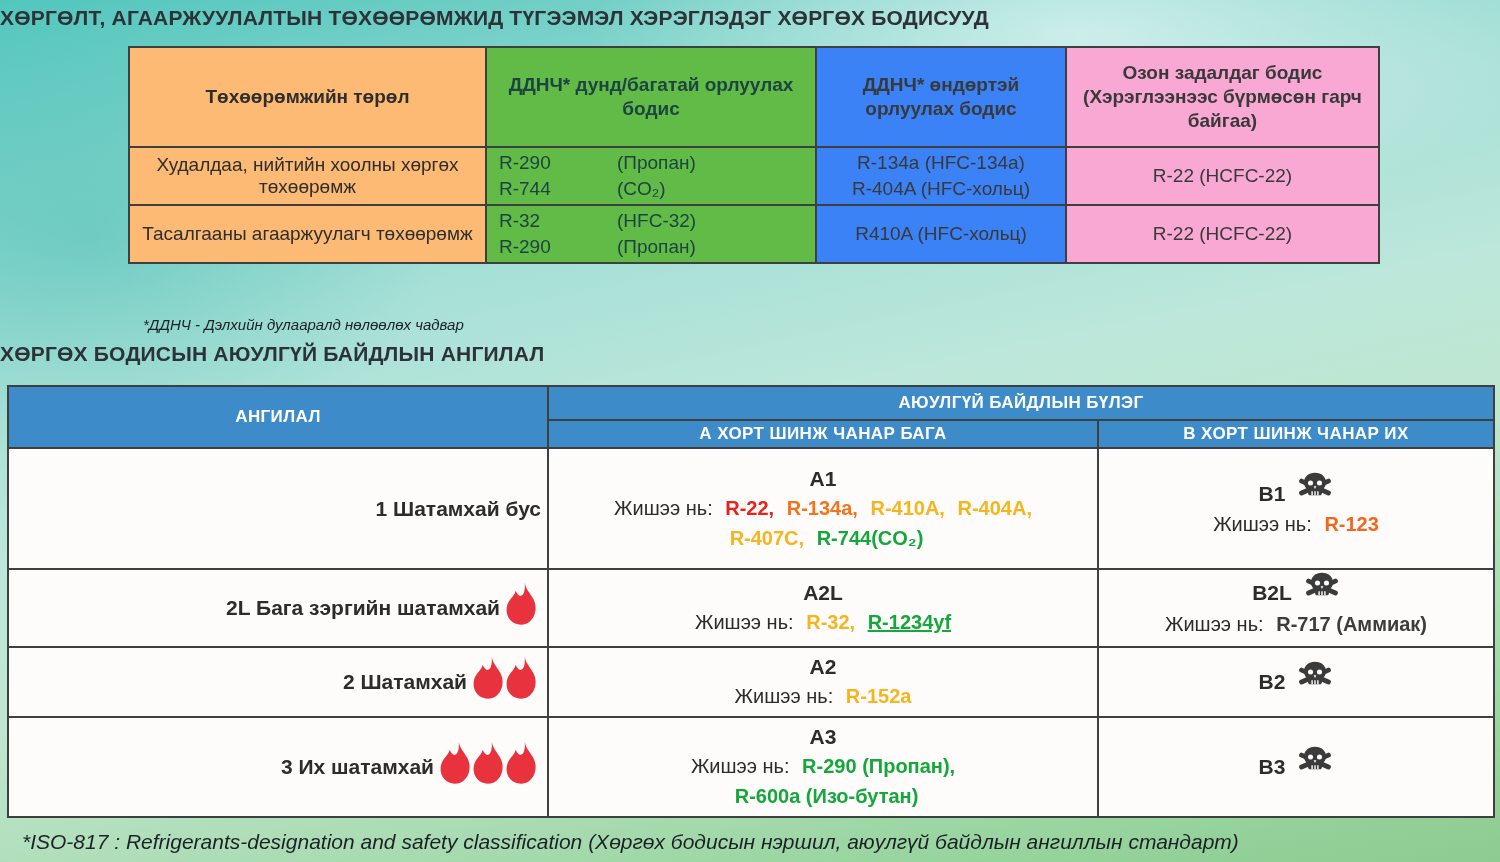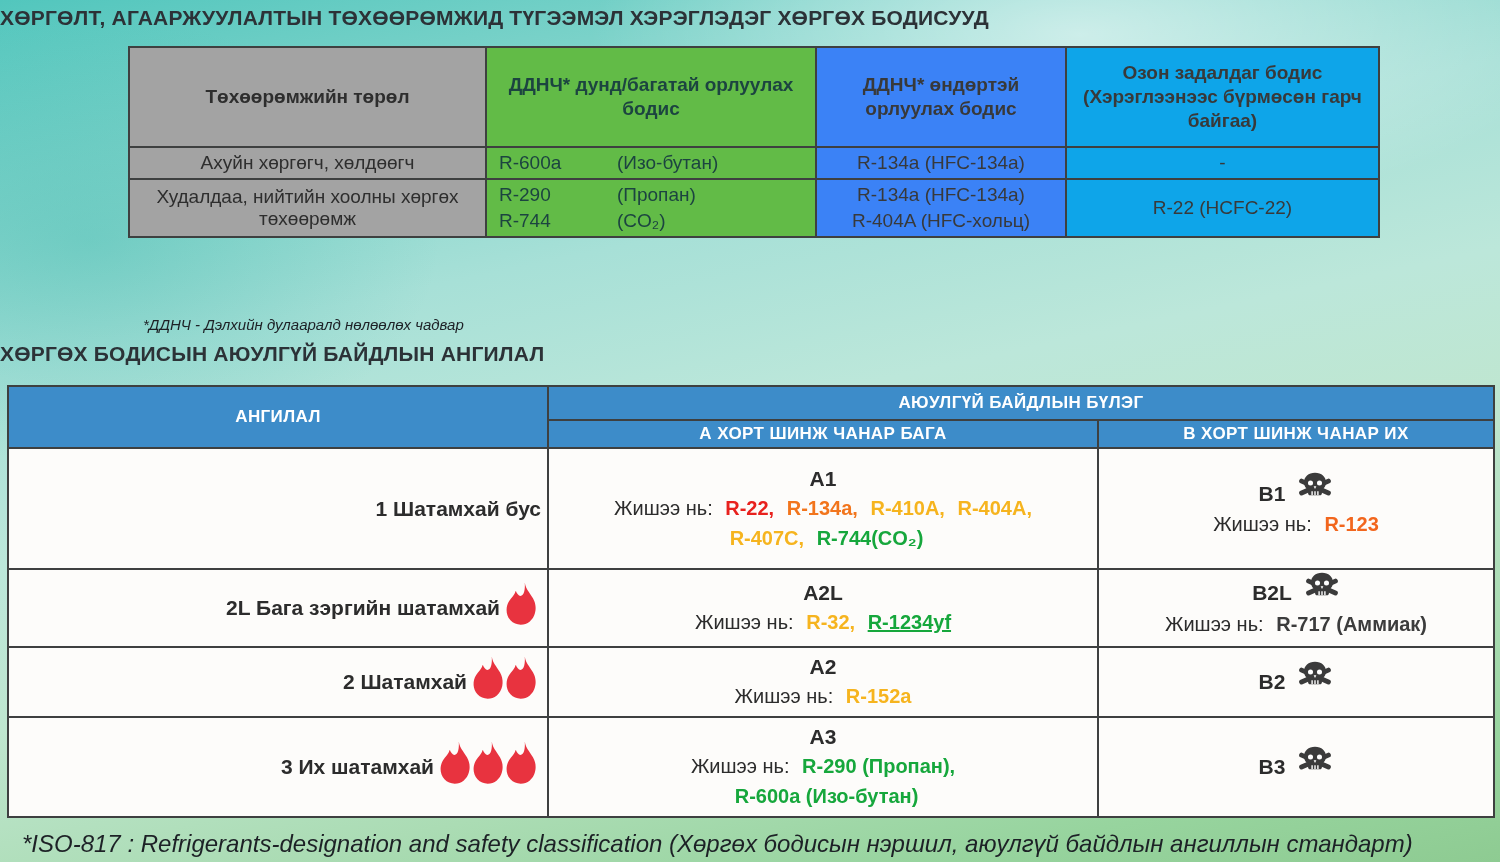--- a/index.html
+++ b/index.html
@@ -25,36 +25,36 @@
   table.t1 {
     position:absolute; left:128px; top:46px; width:1250px;
     border-collapse:collapse; table-layout:fixed;
   }
   table.t1 th, table.t1 td { border:2px solid #3e4040; padding:2px 6px; vertical-align:middle; }
   table.t1 tr.hdr { height:100px; }
   table.t1 tr.r1 { height:31px; }
   table.t1 tr.r2 { height:55px; }
   table.t1 tr.r3 { height:53px; }
   .t1 th { font-size:19px; font-weight:bold; text-align:center; line-height:1.25; }
-  .t1 .c-type  { background:#a3a3a3; color:#2e2e2e;margin-left:16px; }
+  .t1 .c-type  { background:#fdba74; color:#2e2e2e;margin-left:16px; }
   .t1 .c-low   { background:#62bb47; color:#1c4440; }
   .t1 .c-high  { background:#3b82f6; color:#38393a; }
-  .t1 .c-ozone { background:#0ea5e9; color:#38393a;margin-top:32px; }
+  .t1 .c-ozone { background:#f9a8d4; color:#38393a;margin-top:32px; }
   .t1 td.c-type  { text-align:center; font-size:19px; }
   .t1 td.c-low   { font-size:19px; padding-left:12px; }
   .t1 td.c-high  { text-align:center; font-size:19px; }
   .t1 td.c-ozone { text-align:center; font-size:19px; }
   .rline { line-height:26px; white-space:nowrap; }
   .rcode { display:inline-block; width:118px; }
 
   .footnote {
     position:absolute; font-style:italic; color:#1d2126;
   }
   .footnote-1 { left:143px; top:316px; font-size:15px; }
-  .footnote-2 { left:22px;  top:830px; font-size:24px; }
+  .footnote-2 { left:22px;  top:830px; font-size:21px; }
 
   
   table.t2 {
     position:absolute; left:7px; top:385px; width:1486px;
     border-collapse:collapse; table-layout:fixed;
   }
   table.t2 th, table.t2 td { border:2px solid #3e4040; padding:2px 6px; vertical-align:middle; }
   .t2 th { background:#3d8cc9; color:#ffffff; font-weight:bold; font-size:17px; text-align:center; letter-spacing:.4px; }
   table.t2 tr.h1 { height:34px; }
   table.t2 tr.h2 { height:28px; }
@@ -108,39 +108,40 @@
       <col style="width:250px">
       <col style="width:313px">
     </colgroup>
   <tbody>
       <tr class="hdr">
     <th class="c-type">Төхөөрөмжийн төрөл</th>
     <th class="c-low">ДДНЧ* дунд/багатай орлуулах бодис</th>
     <th class="c-high">ДДНЧ* өндөртэй орлуулах бодис</th>
     <th class="c-ozone">Озон задалдаг бодис (Хэрэглээнээс бүрмөсөн гарч байгаа)</th>
   </tr>
-  <tr class="r1">
-    <td class="c-type">Ахуйн хөргөгч, хөлдөөгч</td>
-    <td class="c-low">
-      <div class="rline"><span class="rcode">R-600a</span><span>(Изо-бутан)</span></div>
-    </td>
-    <td class="c-high">
-      <div class="rline">R-134a (HFC-134a)</div>
-    </td>
-    <td class="c-ozone">-</td>
-  </tr>
   <tr class="r2">
     <td class="c-type">Худалдаа, нийтийн хоолны хөргөх төхөөрөмж</td>
     <td class="c-low">
       <div class="rline"><span class="rcode">R-290</span><span>(Пропан)</span></div>
       <div class="rline"><span class="rcode">R-744</span><span>(CO₂)</span></div>
     </td>
     <td class="c-high">
       <div class="rline">R-134a (HFC-134a)</div>
       <div class="rline">R-404A (HFC-хольц)</div>
+    </td>
+    <td class="c-ozone">R-22 (HCFC-22)</td>
+  </tr>
+  <tr class="r3">
+    <td class="c-type">Тасалгааны агааржуулагч төхөөрөмж</td>
+    <td class="c-low">
+      <div class="rline"><span class="rcode">R-32</span><span>(HFC-32)</span></div>
+      <div class="rline"><span class="rcode">R-290</span><span>(Пропан)</span></div>
+    </td>
+    <td class="c-high">
+      <div class="rline">R410A (HFC-хольц)</div>
     </td>
     <td class="c-ozone">R-22 (HCFC-22)</td>
   </tr>
 </tbody>
   </table>
 
 <div class="footnote footnote-1">*ДДНЧ - Дэлхийн дулааралд нөлөөлөх чадвар</div>
 
 <div class="page-title title-2">ХӨРГӨХ БОДИСЫН АЮУЛГҮЙ БАЙДЛЫН АНГИЛАЛ</div>
 

